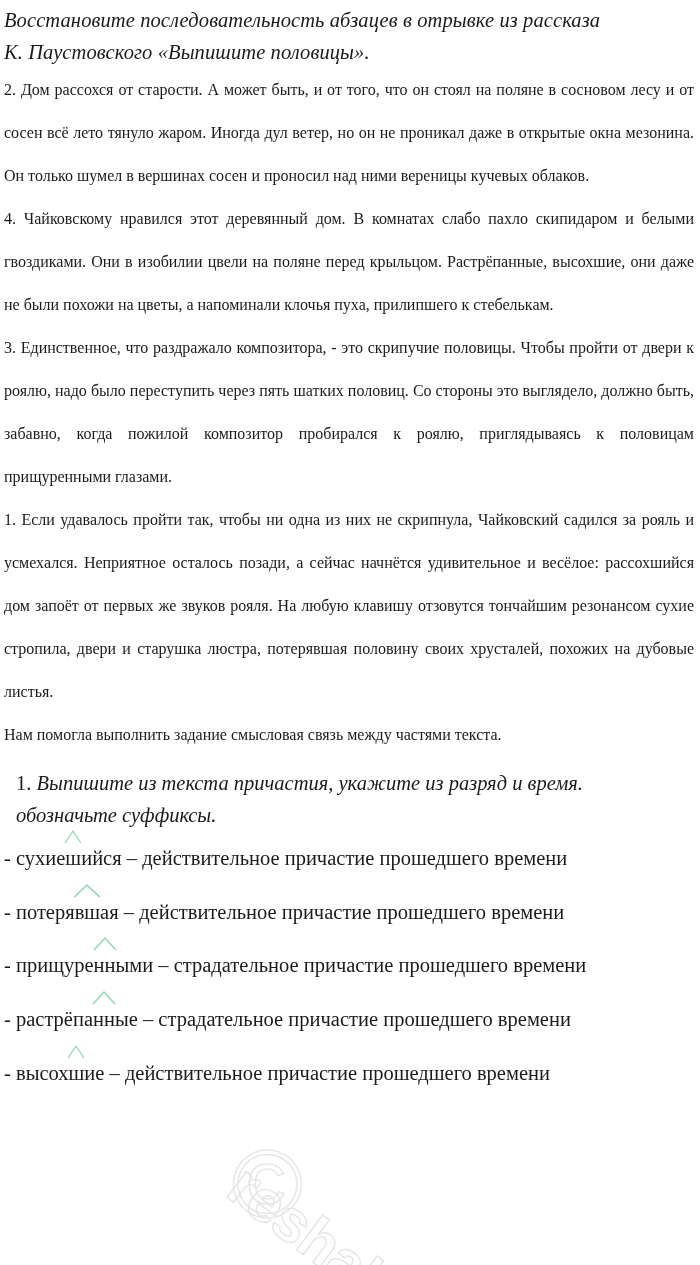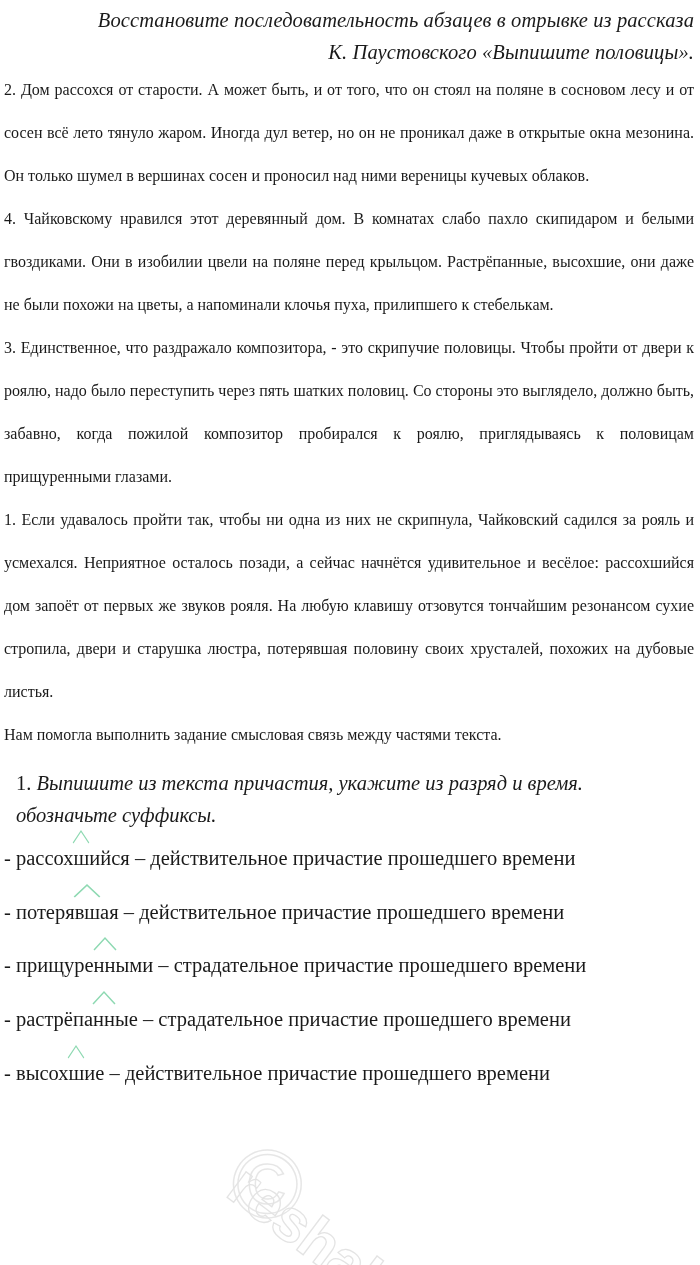--- a/index.html
+++ b/index.html
@@ -60,21 +60,21 @@
     line-height: 1;
     color: transparent;
     -webkit-text-stroke: 1.5px #cfcfcf;
   }
 
   
   .title-block {
     font-style: italic;
     font-size: 20.5px;
     line-height: 32px;
-    text-align: right;
+    text-align: left;
     margin: 4px 0 0 0;
     letter-spacing: 0.1px;
   }
 
   p.body-par {
     font-size: 16px;
     line-height: 43px;
     text-align: justify;
     text-justify: inter-word;
     margin: 0;
@@ -162,21 +162,21 @@
   <p class="body-par gap-par">Нам помогла выполнить задание смысловая связь между частями текста.</p>
 
   <p class="task-heading gap-par">
     <span class="num">1.</span>
     <span class="it">Выпишите из текста причастия, укажите из разряд и время.</span><br>
     <span class="it">обозначьте суффиксы.</span>
   </p>
 
   <ul class="answer-list gap-par">
     <li>
-      <span>-</span><span> рассох</span><span class="sfx"><span class="caret">
+      <span>-</span><span> сухие</span><span class="sfx"><span class="caret">
             <svg viewBox="0 0 20 13" preserveAspectRatio="none">
               <polyline points="0,13 10,1 20,13" fill="none" stroke="#8ed9b2" stroke-width="1.3"></polyline>
             </svg>
           </span><span>ш</span></span><span>ийся</span><span> – </span><span>действительное причастие прошедшего времени</span>
     </li>
     <li>
       <span>-</span><span> потеря</span><span class="sfx"><span class="caret">
             <svg viewBox="0 0 20 13" preserveAspectRatio="none">
               <polyline points="0,13 10,1 20,13" fill="none" stroke="#8ed9b2" stroke-width="1.3"></polyline>
             </svg>

